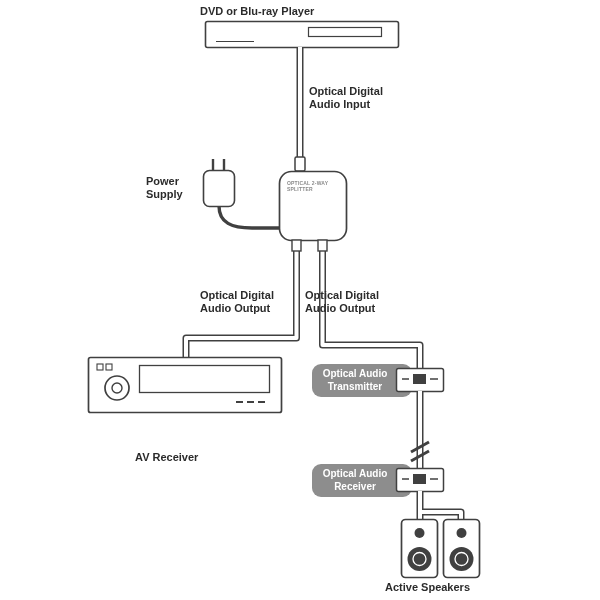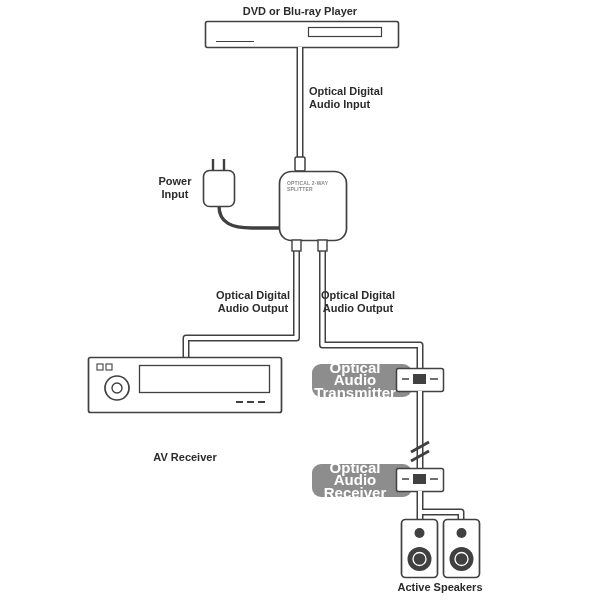--- a/index.html
+++ b/index.html
@@ -3,29 +3,29 @@
 <meta charset="utf-8">
 <style>
   html,body{margin:0;padding:0;background:#fff;}
   .canvas{
     position:relative;width:600px;height:600px;background:#ffffff;
     font-family:"Liberation Sans",sans-serif;overflow:hidden;
   }
   .gray-box{
     position:absolute;z-index:1;background:#8d8d8d;border-radius:9px;
     display:flex;align-items:center;color:#ffffff;font-weight:bold;
-    font-size:15px;line-height:12.5px;
+    font-size:10px;line-height:12.5px;
   }
   .gray-box .gb-text{width:86px;text-align:center;white-space:pre-line;}
   .art{position:absolute;left:0;top:0;z-index:2;}
   .lbl{
     position:absolute;z-index:3;font-weight:bold;color:#2b2b2b;
     font-size:11px;line-height:13px;white-space:pre-line;
   }
-  .center{text-align:center;}
+  .center{}
   .tiny{
     font-size:5px;line-height:6px;color:#8a8a8a;letter-spacing:0.2px;
   }
 </style>
 </head>
 <body>
 
 <div class="canvas">
 
   <div class="gray-box" style="left:312px;top:364px;width:100px;height:33px;">
@@ -122,21 +122,21 @@
       <circle cx="461.5" cy="559" r="6.5" fill="none" stroke="#ffffff" stroke-width="1.3"></circle>
     </g>
   </svg>
 
   <div class="lbl center" style="left:200px;top:5px;width:200px;">DVD or Blu-ray Player</div>
 
   <div class="lbl" style="left:309px;top:85px;">Optical Digital
 Audio Input</div>
 
   <div class="lbl center" style="left:146px;top:175px;width:58px;">Power
-Input</div>
+Supply</div>
 
   <div class="lbl tiny" style="left:287px;top:180px;width:54px;">OPTICAL 2-WAY
 SPLITTER</div>
 
   <div class="lbl center" style="left:200px;top:289px;width:106px;">Optical Digital
 Audio Output</div>
 
   <div class="lbl center" style="left:305px;top:289px;width:106px;">Optical Digital
 Audio Output</div>
 

